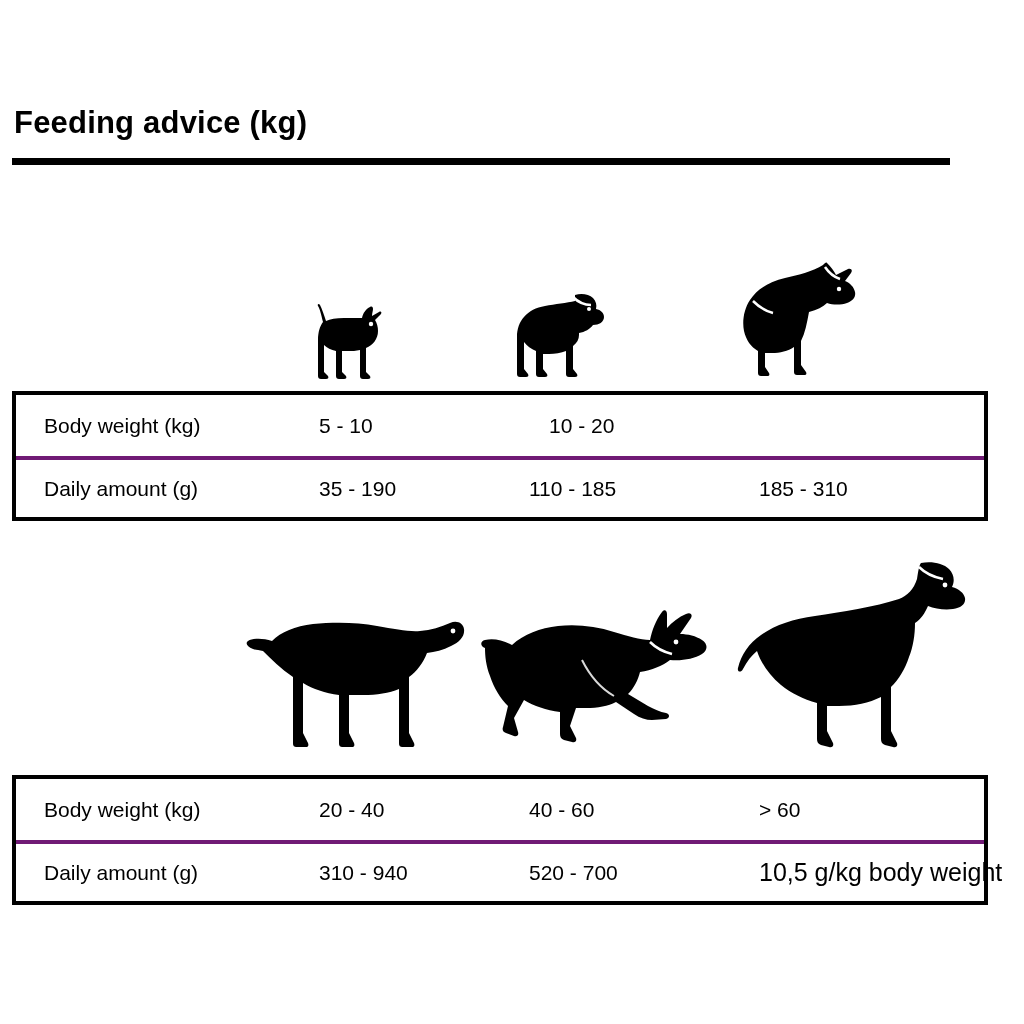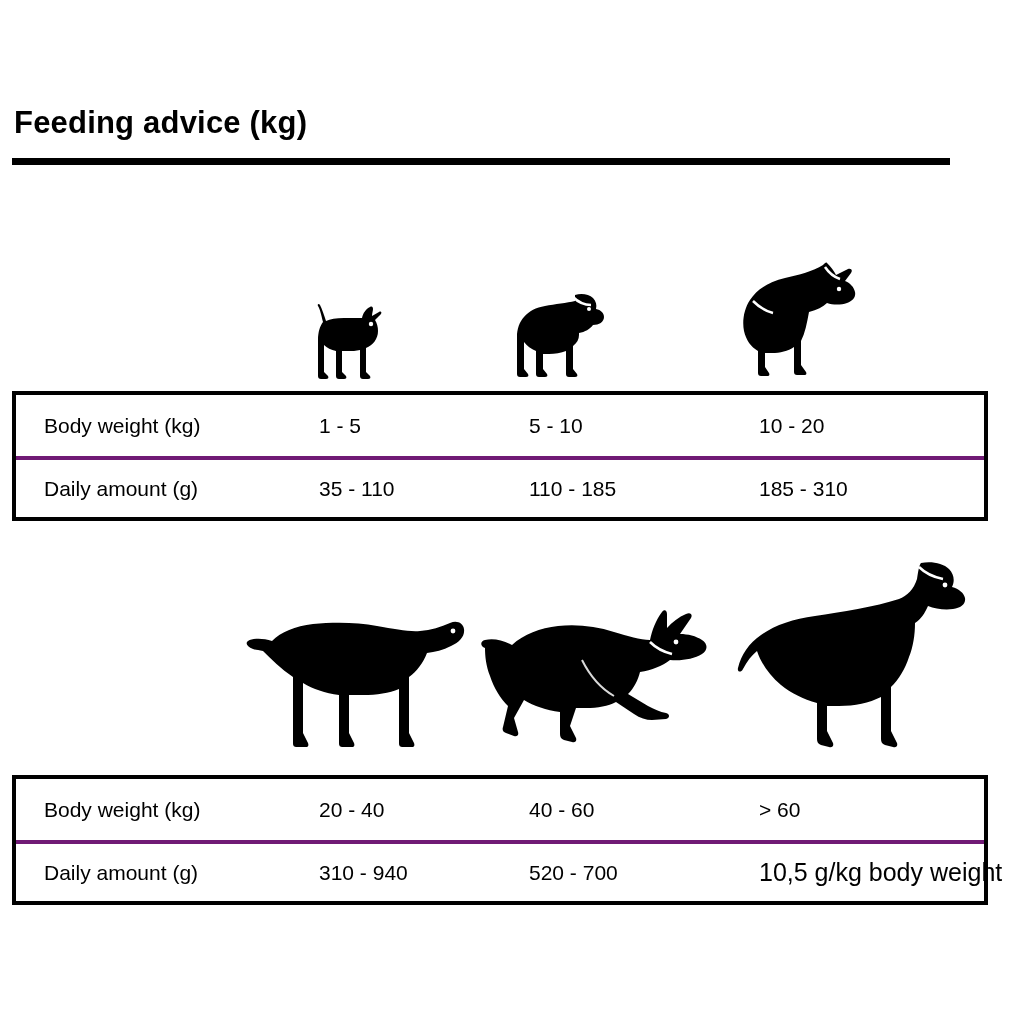--- a/index.html
+++ b/index.html
@@ -132,27 +132,26 @@
         C7 66 9 54 15 45 C22 34 34 27 50 23 C64 20 78 16 88 10 C90 8 91 7 92 8 Z"></path>
       <path d="M90 12 C94 18 99 22 105 24" stroke="#fff" stroke-width="2.5" fill="none"></path>
       <circle cx="104" cy="34" r="2.2" fill="#fff"></circle>
       <path d="M18 46 C24 52 30 56 38 58" stroke="#fff" stroke-width="2.5" fill="none"></path>
     </svg>
   </div>
 
   <div class="table table-1">
     <div class="trow">
       <div class="cell label">Body weight (kg)</div>
-      <div class="cell c1">1 - 5</div>
       <div class="cell c2">5 - 10</div>
       <div class="cell c3">10 - 20</div>
     </div>
     <div class="trow">
       <div class="cell label">Daily amount (g)</div>
-      <div class="cell c1">35 - 110</div>
+      <div class="cell c1">35 - 190</div>
       <div class="cell c2">110 - 185</div>
       <div class="cell c3">185 - 310</div>
     </div>
   </div>
 
   <div class="dog-cell" style="left:245px; top:605px;">
     <svg width="225" height="155" viewBox="0 0 225 155" aria-hidden="true">
       <path fill="#000" d="M8 44 C2 42 0 38 3 36 C8 33 18 33 27 36
         C36 27 50 21 68 19 C88 17 112 17 132 21 C150 24 164 27 175 26
         C186 25 196 22 205 18 C212 15 218 18 219 24 C220 31 215 37 206 41

